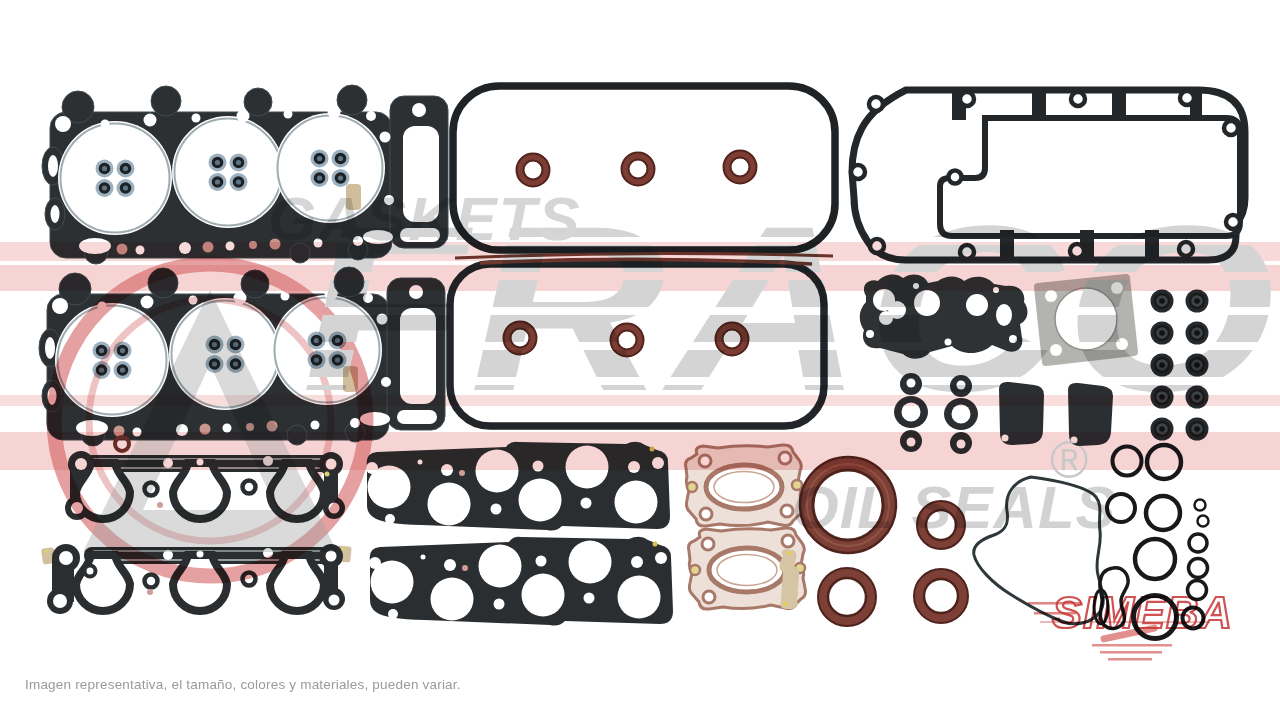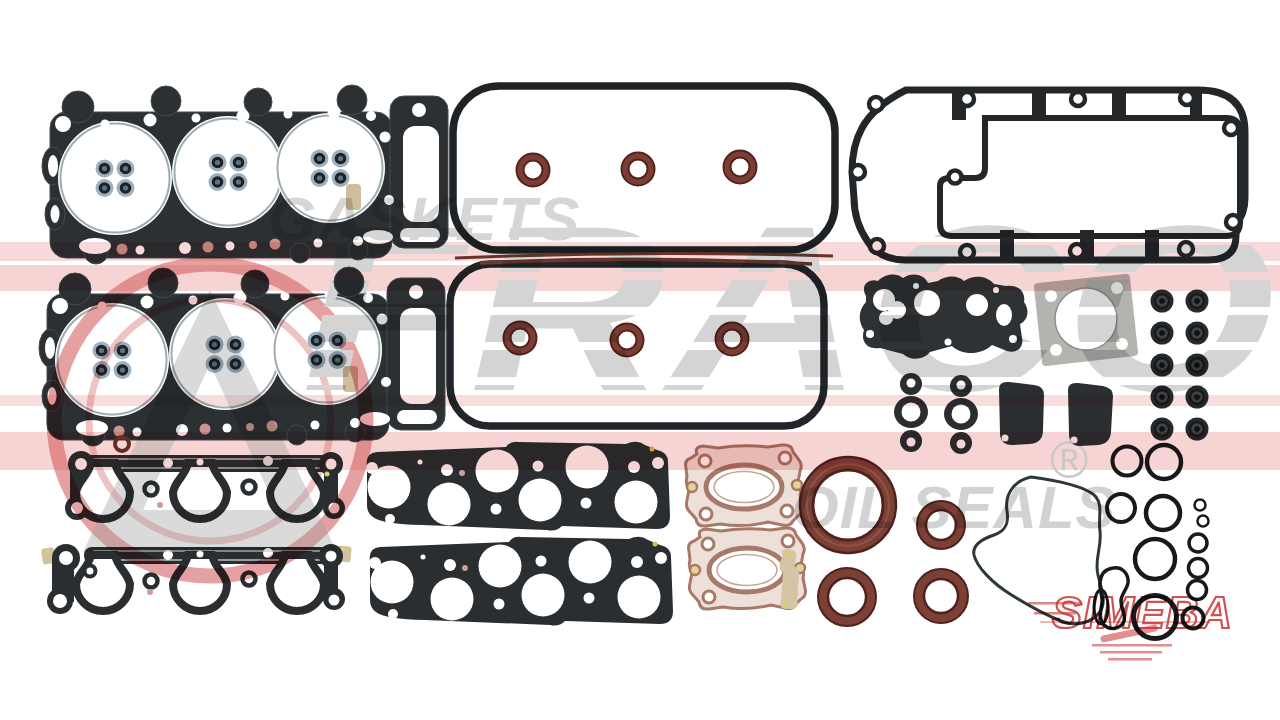--- a/index.html
+++ b/index.html
@@ -435,15 +435,16 @@
         <g opacity="0.55" fill="#c83434">
           <rect x="1100" y="630" width="58" height="7" rx="3" transform="rotate(-12 1129 633)"></rect>
           <rect x="1092" y="644" width="80" height="2.5"></rect>
           <rect x="1100" y="651" width="62" height="2.5"></rect>
           <rect x="1108" y="658" width="44" height="2.5"></rect>
         </g>
       </g>
     </svg>
   </div>
 
+  <div class="footer-text" style="left:25px;top:677px;">Imagen representativa, el tamaño, colores y materiales, pueden variar.</div>
 
 
 </div>
 
 </body></html>

